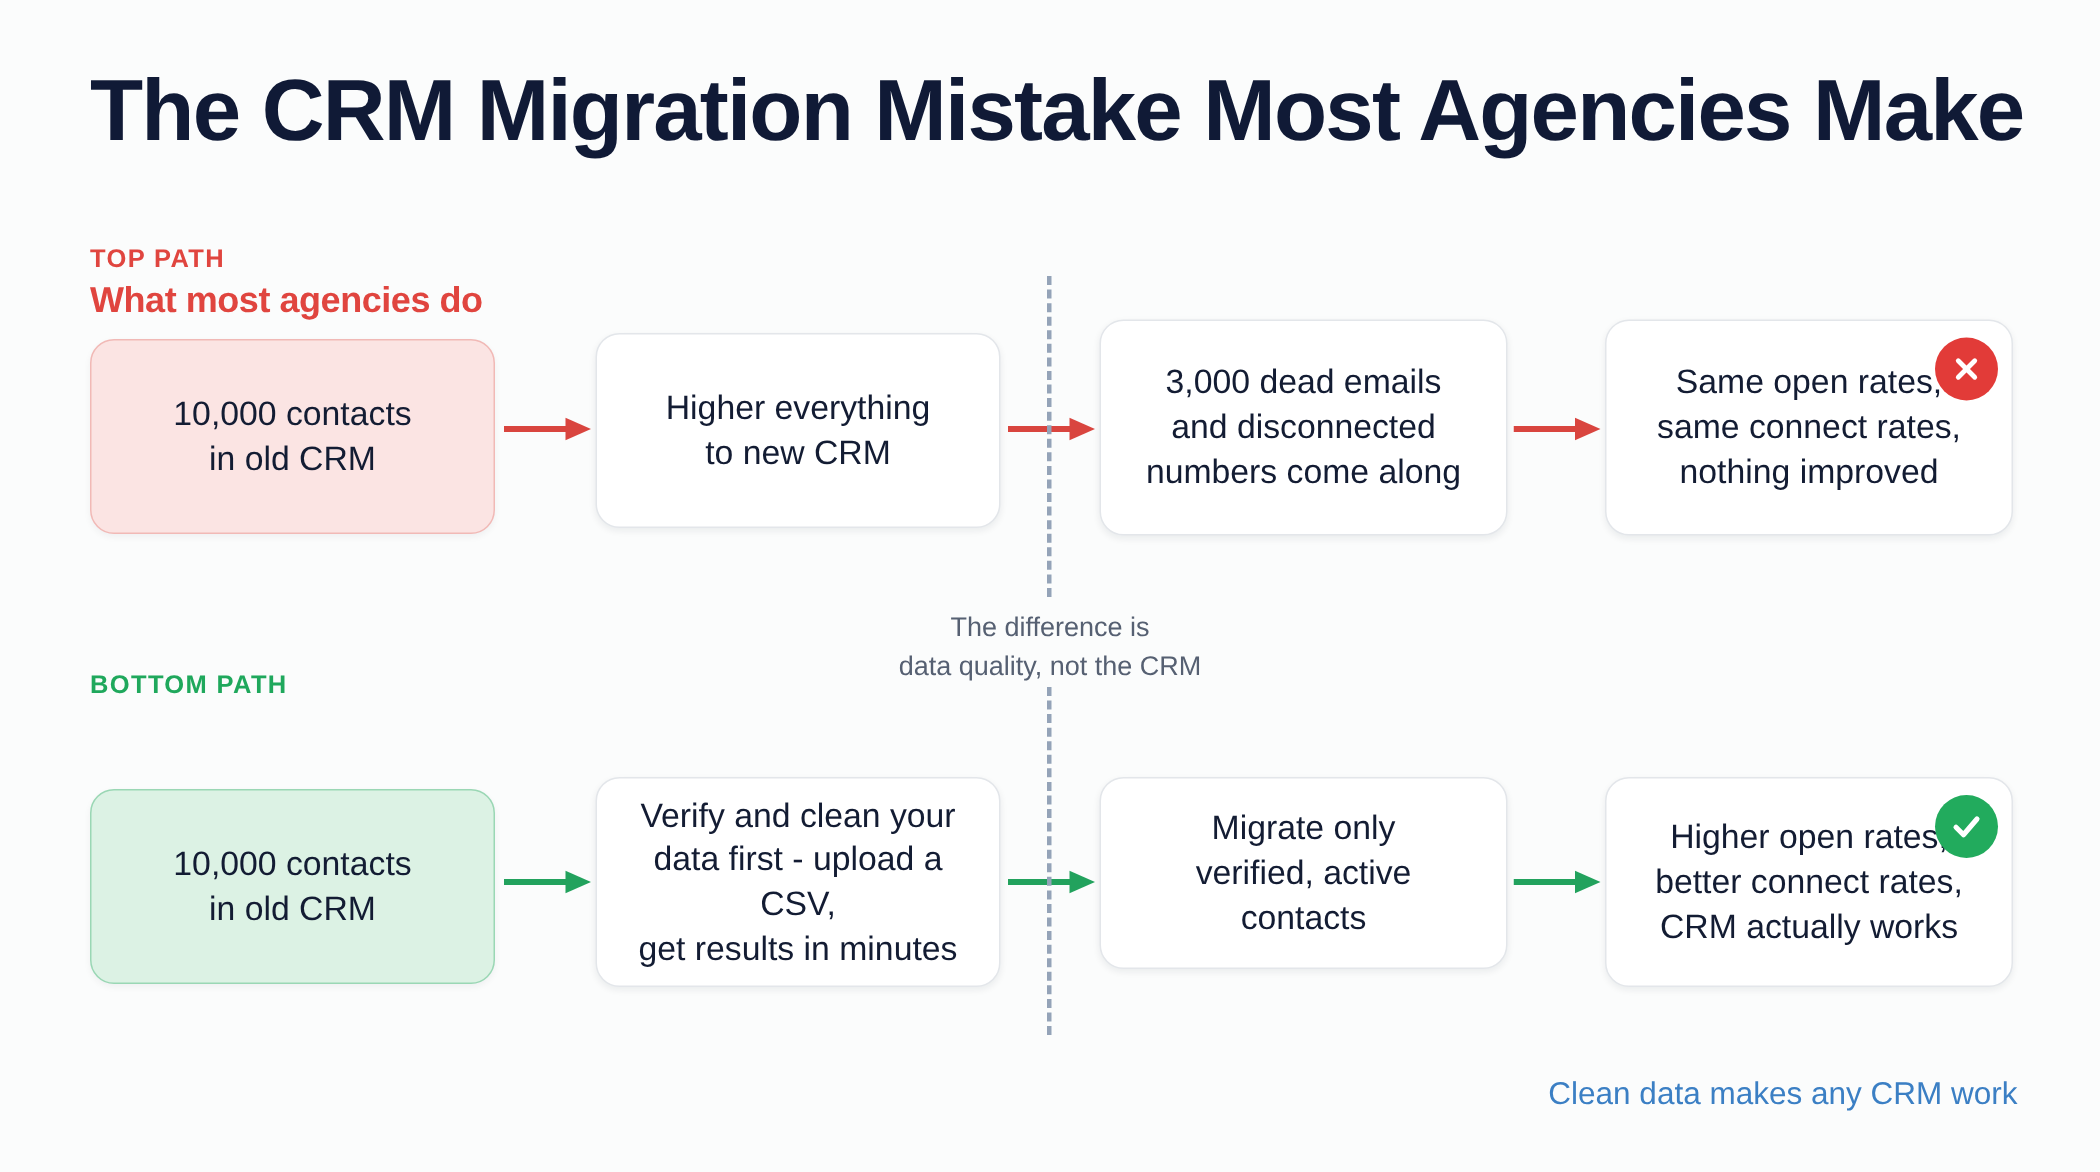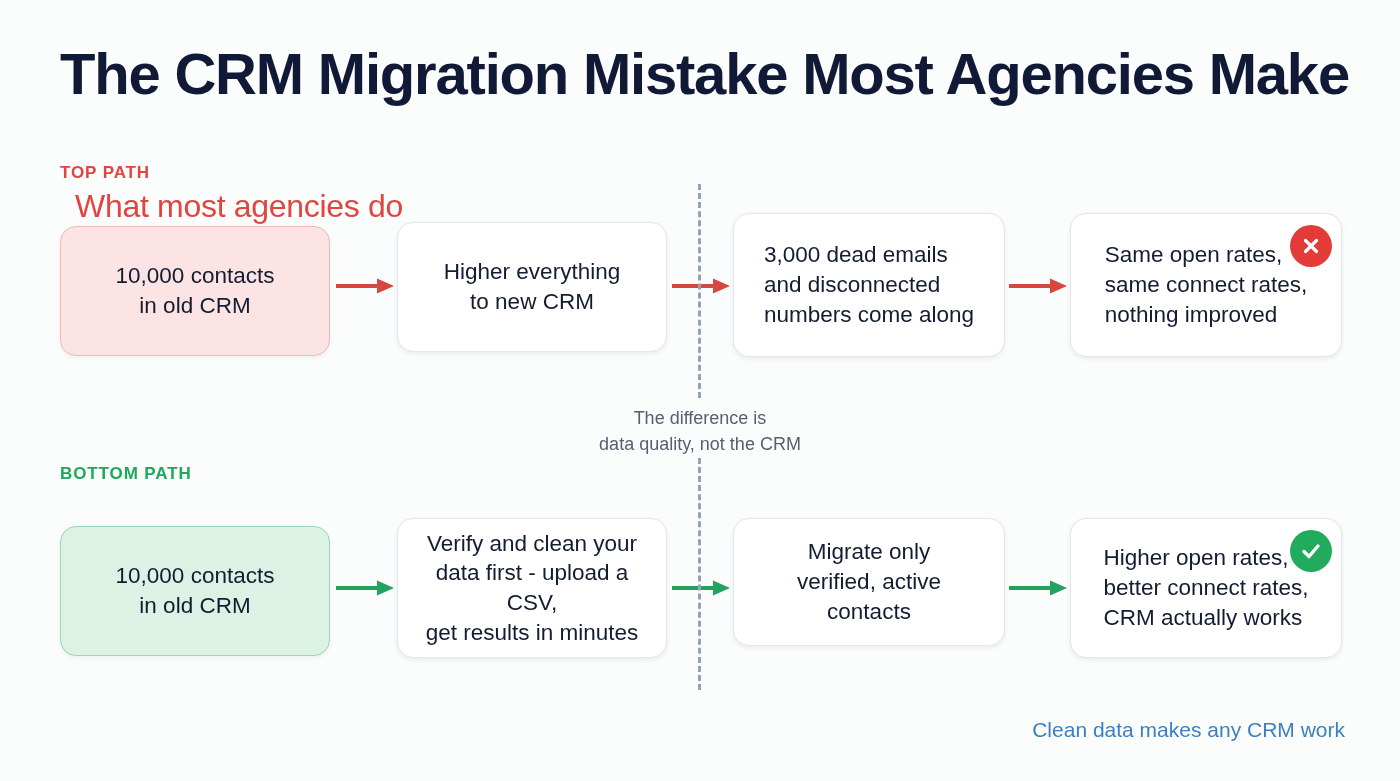--- a/index.html
+++ b/index.html
@@ -39,34 +39,33 @@
     position: absolute;
     left: 60px;
   }
   .path-kicker {
     font-size: 17px;
     font-weight: bold;
     letter-spacing: 0.9px;
     line-height: 1.1;
   }
   .path-heading {
-    font-size: 32px;
-    font-weight: normal;
+    font-size: 24px;
+    font-weight: bold;
     letter-spacing: -0.3px;
     line-height: 1.25;
     margin-top: 3px;
-    margin-left: 15px;
   }
   .top-header .path-kicker,
   .top-header .path-heading { color: #e0453f; }
   .bottom-header .path-kicker,
   .bottom-header .path-heading { color: #1fa85c; }
 
   .top-header { top: 164px; }
-  .bottom-header { top: 465px; }
+  .bottom-header { top: 448px; }
 
   
   .box {
     position: absolute;
     box-sizing: border-box;
     border-radius: 16px;
     background: #ffffff;
     border: 1px solid #e3e6ea;
     box-shadow: 0 2px 5px rgba(15, 23, 42, 0.07);
     display: flex;
@@ -75,21 +74,21 @@
     padding: 10px 16px;
   }
   .box-text {
     font-size: 22.5px;
     line-height: 1.32;
     color: #131c33;
     text-align: center;
     white-space: pre-line;
   }
   .box-text.left {
-    text-align: left;
+    text-align: center;
   }
 
   .box.start-red {
     background: #fbe4e3;
     border: 1px solid #f1b9b6;
     box-shadow: 0 2px 5px rgba(15, 23, 42, 0.05);
   }
   .box.start-green {
     background: #dcf2e4;
     border: 1px solid #9ad7b4;

